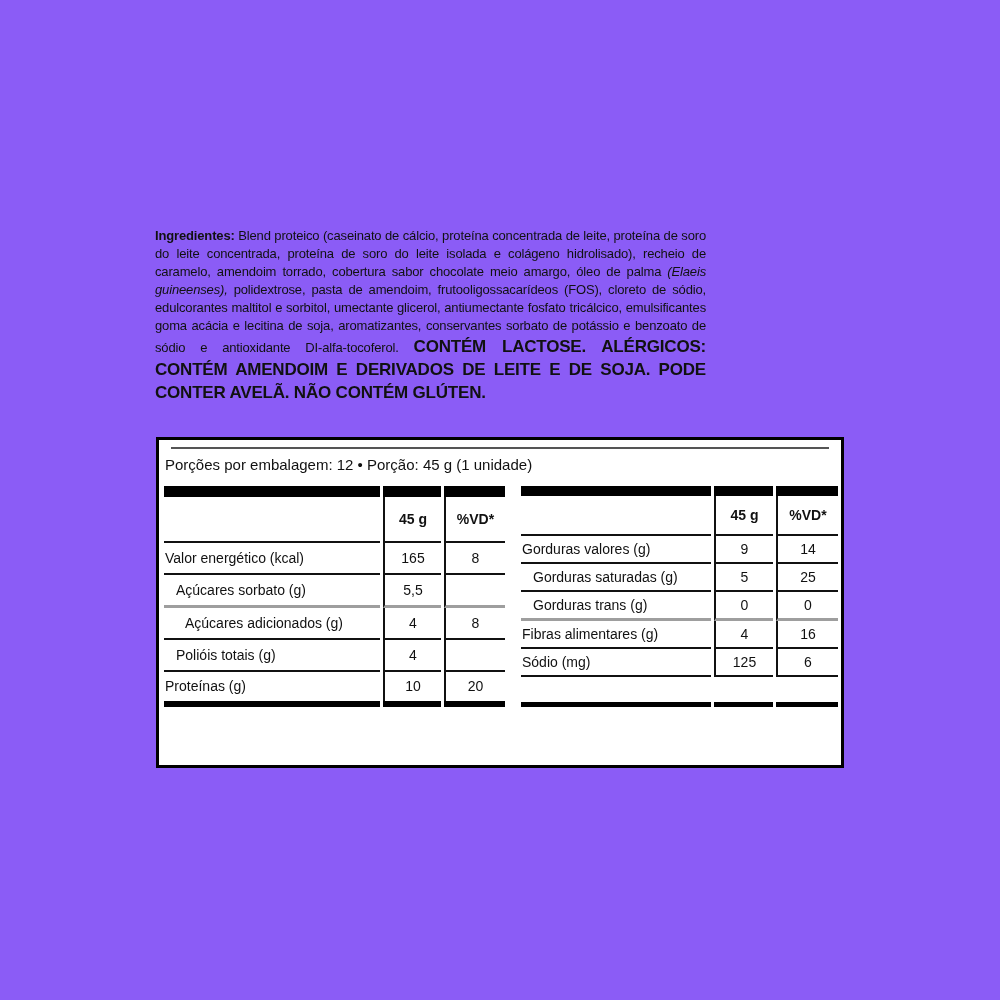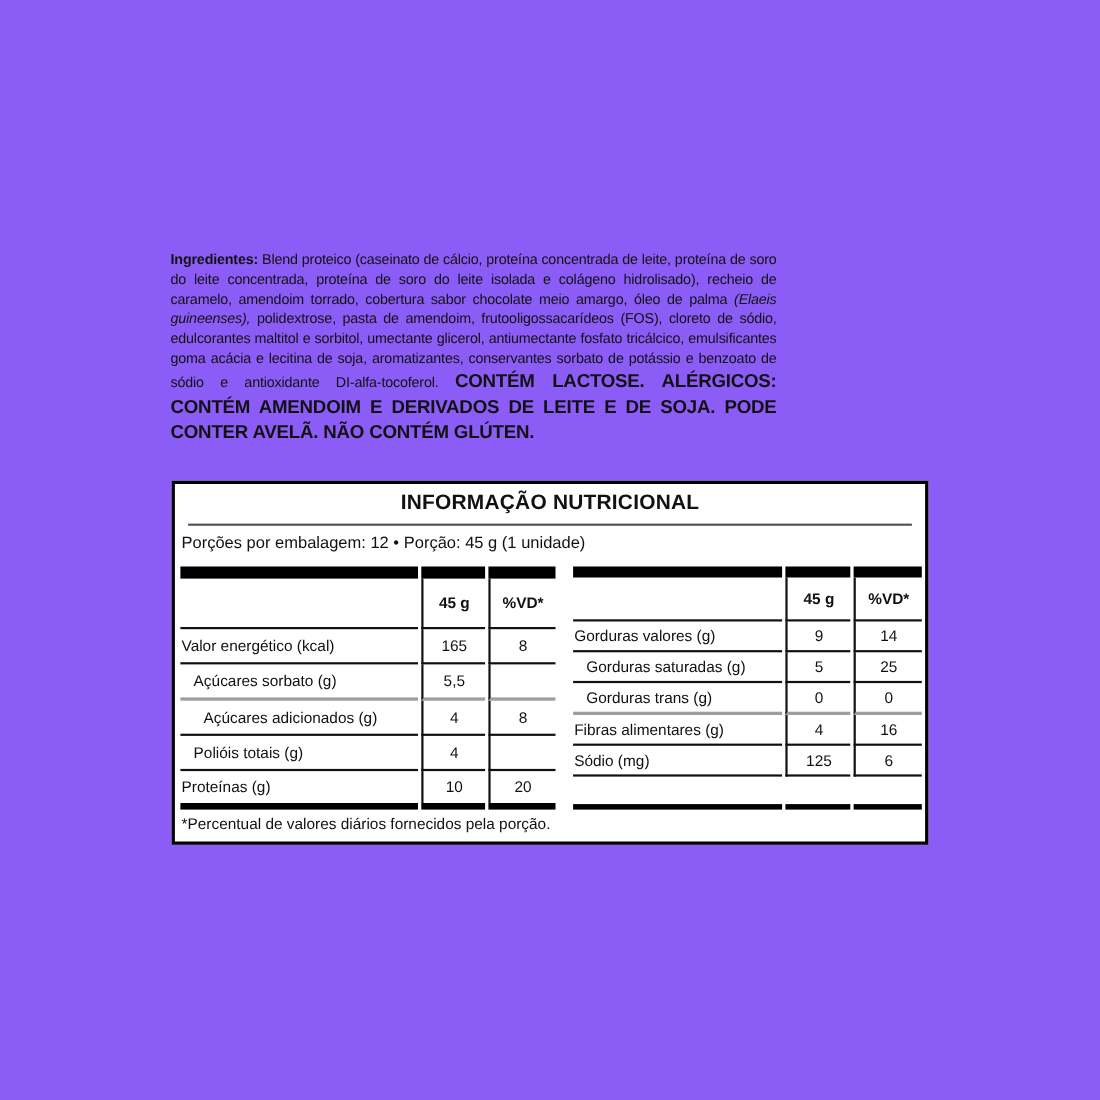--- a/index.html
+++ b/index.html
@@ -104,21 +104,20 @@
 </style>
 </head>
 <body>
 
 <div class="canvas">
 
   <p class="ingredients"><span class="ing-label">Ingredientes:</span><span> Blend proteico (caseinato de cálcio, proteína concentrada de leite, proteína de soro do leite concentrada, proteína de soro do leite isolada e colágeno hidrolisado), recheio de caramelo, amendoim torrado, cobertura sabor chocolate meio amargo, óleo de palma </span><span class="species">(Elaeis guineenses),</span><span> polidextrose, pasta de amendoim, frutooligossacarídeos (FOS), cloreto de sódio, edulcorantes maltitol e sorbitol, umectante glicerol, antiumectante fosfato tricálcico, emulsificantes goma acácia e lecitina de soja, aromatizantes, conservantes sorbato de potássio e benzoato de sódio e antioxidante DI-alfa-tocoferol. </span><span class="allergen">CONTÉM LACTOSE. ALÉRGICOS: CONTÉM AMENDOIM E DERIVADOS DE LEITE E DE SOJA. PODE CONTER AVELÃ. NÃO CONTÉM GLÚTEN.</span></p>
 
   <div class="nut-box">
 
-    <div class="nut-title">INFORMAÇÃO NUTRICIONAL</div>
     <div class="nut-rule"></div>
     <div class="servings">Porções por embalagem: 12 • Porção: 45 g (1 unidade)</div>
 
     <div class="tables">
 
       <table class="nt">
         <colgroup>
             <col style="width:216px">
             <col style="width:58px">
             <col style="width:61px">
@@ -217,16 +216,15 @@
         <tr class="bar2">
               <td></td>
               <td></td>
               <td></td>
             </tr>
       </tbody>
         </table>
 
     </div>
 
-    <div class="footnote">*Percentual de valores diários fornecidos pela porção.</div>
 
   </div>
 </div>
 
 </body></html>

